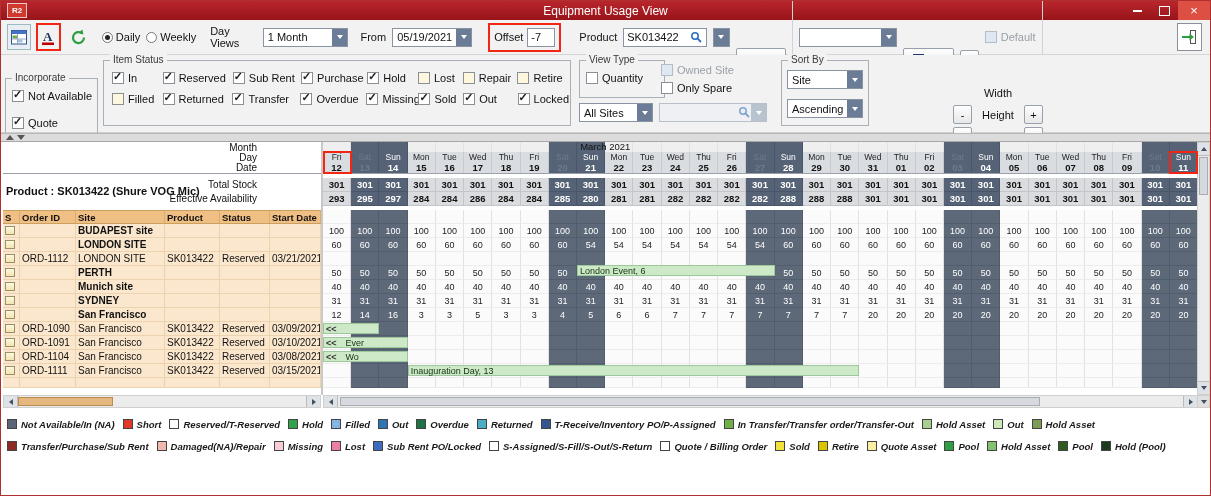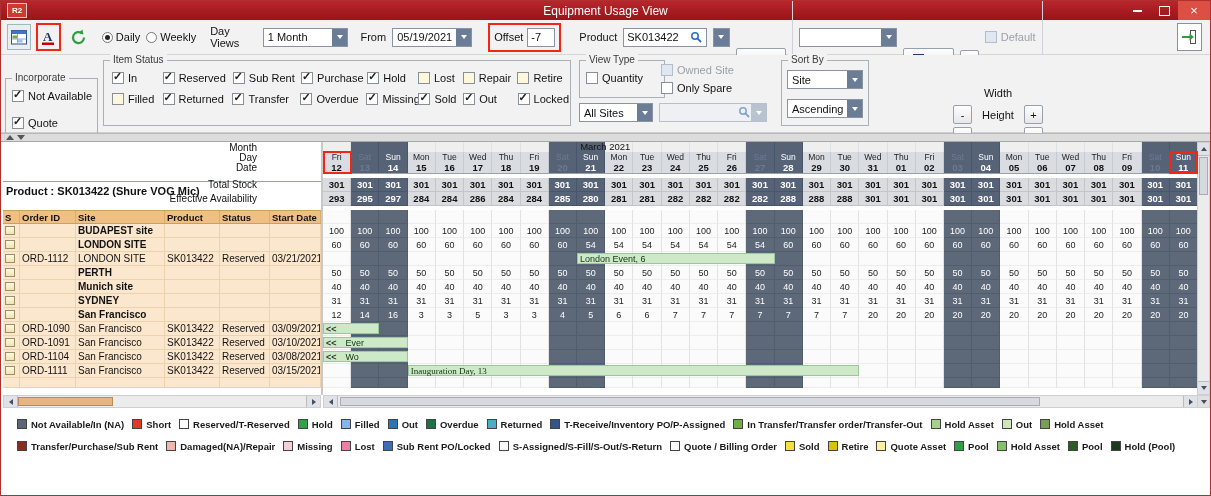--- a/index.html
+++ b/index.html
@@ -59,21 +59,21 @@
   .size-row{position:absolute;display:flex;align-items:center;gap:4px;}
   .size-row .szlabel{width:44px;text-align:center;}
   
   .splitter{position:absolute;left:0;top:132px;right:0;height:9px;background:#dcdcdc;border-top:1px solid #b8b8b8;
     border-bottom:1px solid #a8a8a8;box-sizing:border-box;display:flex;align-items:center;gap:3px;padding-left:5px;}
   .tri-u6{width:0;height:0;border-left:4px solid transparent;border-right:4px solid transparent;border-bottom:5px solid #555;}
   .tri-d6{width:0;height:0;border-left:4px solid transparent;border-right:4px solid transparent;border-top:5px solid #555;}
   
   .main{position:absolute;left:0;top:141px;right:0;height:266px;background:#fff;}
   .left-panel{position:absolute;left:2px;top:0;width:318px;height:253px;overflow:hidden;background:#fff;}
-  .lt-top{position:absolute;left:0;top:0;right:0;height:40px;border-bottom:1px solid #9aa1ab;box-sizing:border-box;}
+  .lt-top{position:absolute;left:0;top:0;right:0;height:32px;border-bottom:1px solid #9aa1ab;box-sizing:border-box;}
   .rlabels{position:absolute;right:64px;top:1px;text-align:right;font-size:10px;line-height:10px;}
   .rlabels span{display:block;}
   .lt-mid{position:absolute;left:0;top:36px;right:0;height:28px;}
   .prod-title{position:absolute;left:3px;top:7px;font-weight:bold;}
   .totlbl{position:absolute;right:64px;top:1px;font-size:10px;}
   .availlbl{position:absolute;right:64px;top:15px;font-size:10px;}
   .ltable{position:absolute;left:0;top:68px;right:0;bottom:0;}
   .thead{display:grid;grid-template-columns:17px 56px 89px 55px 50px 51px;height:14px;background:#f0bf83;
     border-top:1px solid #caa05f;border-bottom:1px solid #caa05f;font-weight:bold;font-size:9.5px;box-sizing:border-box;}
   .thead span{display:flex;align-items:center;padding-left:2px;border-right:1px solid #d8af6f;overflow:hidden;white-space:nowrap;}
@@ -136,21 +136,21 @@
   .hs-left .thumb{left:0;width:95px;background:#e3b77f;border-color:#b98d4f;}
   .hs-right .thumb{left:2px;width:700px;}
   .vscroll{position:absolute;right:0;top:0;width:13px;height:253px;background:#ececec;border:1px solid #cfcfcf;box-sizing:border-box;}
   .vs-a{position:absolute;left:0;width:100%;height:13px;background:#dfe3e8;display:flex;align-items:center;justify-content:center;}
   .vs-a.top{top:0;border-bottom:1px solid #bbb;box-sizing:border-box;}
   .vs-a.bot{bottom:0;border-top:1px solid #bbb;box-sizing:border-box;}
   .vthumb{position:absolute;left:1px;right:1px;top:14px;height:38px;background:#d6d9de;border:1px solid #a8adb5;box-sizing:border-box;}
   .corner{position:absolute;right:0;top:253px;width:13px;height:13px;background:#e0e0e0;border:1px solid #cfcfcf;
     box-sizing:border-box;display:flex;align-items:center;justify-content:center;}
   
-  .legend{position:absolute;left:16px;top:412px;right:4px;}
+  .legend{position:absolute;left:6px;top:412px;right:4px;font-style:italic;}
   .leg-row{display:flex;align-items:center;gap:8px;height:22px;}
   .leg{display:inline-flex;align-items:center;gap:4px;font-size:9.5px;font-weight:bold;white-space:nowrap;color:#1a1a1a;}
   .sq{width:10px;height:10px;border:1px solid #444;box-sizing:border-box;flex:none;}
 </style>
 </head>
 <body>
 
 <div class="window">
 
   <div class="titlebar">
@@ -857,21 +857,21 @@
             <span class="bc"></span>
             <span class="bc we"></span>
             <span class="bc we"></span>
             <span class="bc"></span>
             <span class="bc"></span>
             <span class="bc"></span>
             <span class="bc"></span>
             <span class="bc"></span>
             <span class="bc we"></span>
             <span class="bc we"></span>
-            <span class="bar" style="left: 29.0323%; width: 22.5806%;">
+            <span class="bar" style="left: 29.0323%; width: 22.5806%; margin-top: 12px;">
               <span class="blabel">London Event, 6</span>
             </span>
           </div>
           <div class="crow brow" style="grid-template-columns: repeat(31, 1fr);">
             <span class="bc">50</span>
             <span class="bc we">50</span>
             <span class="bc we">50</span>
             <span class="bc">50</span>
             <span class="bc">50</span>
             <span class="bc">50</span>
@@ -1103,21 +1103,21 @@
             <span class="bc"></span>
             <span class="bc"></span>
             <span class="bc"></span>
             <span class="bc we"></span>
             <span class="bc we"></span>
             <span class="bar" style="left: 0%; width: 9.67742%;">
               <span class="pfx">&lt;&lt;</span>
               <span class="blabel">Wo</span>
             </span>
           </div>
-          <div class="crow brow" style="grid-template-columns: repeat(31, 1fr); font-family: Liberation Serif, serif;">
+          <div class="crow brow" style="grid-template-columns: repeat(31, 1fr);">
             <span class="bc"></span>
             <span class="bc we"></span>
             <span class="bc we"></span>
             <span class="bc"></span>
             <span class="bc"></span>
             <span class="bc"></span>
             <span class="bc"></span>
             <span class="bc"></span>
             <span class="bc we"></span>
             <span class="bc we"></span>

